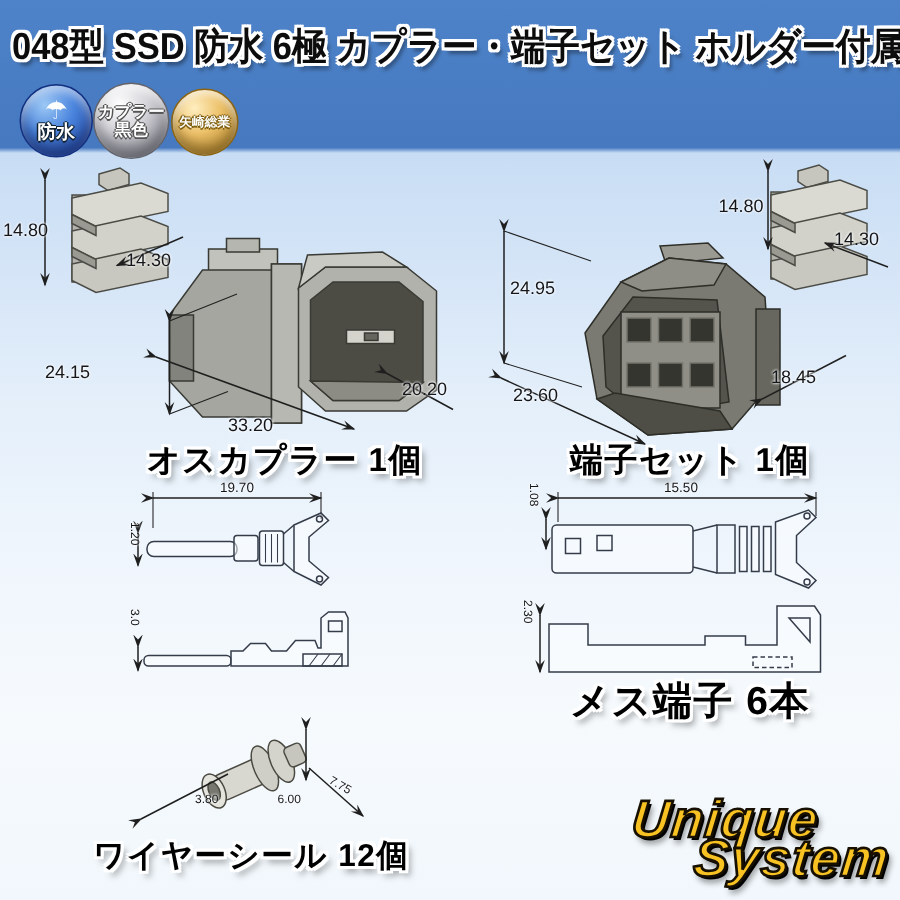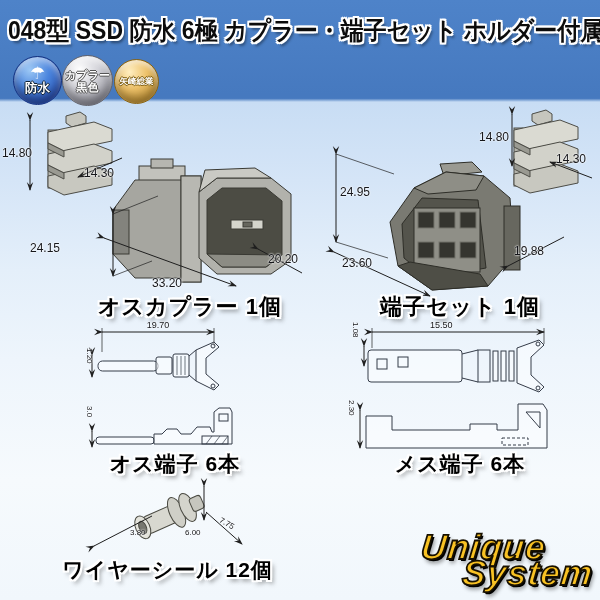--- a/index.html
+++ b/index.html
@@ -235,37 +235,36 @@
     </g>
   </svg>
 
   <span class="dim" style="left:2px; top:146px;">14.80</span>
   <span class="dim" style="left:84px; top:166px;">14.30</span>
   <span class="dim" style="left:30px; top:241px;">24.15</span>
   <span class="dim" style="left:152px; top:276px;">33.20</span>
   <span class="dim" style="left:268px; top:252px;">20.20</span>
   <span class="dim" style="left:340px; top:185px;">24.95</span>
   <span class="dim" style="left:342px; top:256px;">23.60</span>
-  <span class="dim" style="left:514px; top:244px;">19.88</span>
+  <span class="dim" style="left:514px; top:244px;">18.45</span>
   <span class="dim" style="left:479px; top:130px;">14.80</span>
   <span class="dim" style="left:556px; top:152px;">14.30</span>
   <span class="dim dim-s" style="left:134px; top:320px; width:48px; text-align:center;">19.70</span>
   <span class="dim dim-t dim-v" style="left:94px; top:348px;">1.20</span>
   <span class="dim dim-t dim-v" style="left:94px; top:406px;">3.0</span>
-  <span class="dim dim-s" style="left:430px; top:320px; width:48px; text-align:left;">15.50</span>
+  <span class="dim dim-s" style="left:430px; top:320px; width:48px; text-align:center;">15.50</span>
   <span class="dim dim-t dim-v" style="left:360px; top:322px;">1.08</span>
   <span class="dim dim-t dim-v" style="left:356px; top:400px;">2.30</span>
   <span class="dim dim-t" style="left:185px; top:528px;">6.00</span>
   <span class="dim dim-t" style="left:219px; top:519px; transform:rotate(30deg);">7.75</span>
   <span class="dim dim-t" style="left:88px; top:528px;padding-left:42px;">3.80</span>
 
   <div class="caption" style="left:85px; top:292px; width:210px;">オスカプラー 1個</div>
   <div class="caption" style="left:355px; top:292px; width:210px;">端子セット 1個</div>
-  <div class="caption" style="left:95px; top:450px; width:160px; font-size:21px;">オス端子 6本</div>
-  <div class="caption" style="left:375px; top:450px; width:170px; font-size:21px;">メス端子 6本</div>
+  <div class="caption" style="left:375px; top:450px; width:170px; font-size:26px;">メス端子 6本</div>
   <div class="caption" style="left:60px; top:556px; width:215px; font-size:21px;">ワイヤーシール 12個</div>
 
   <div class="logo">
     <div class="l1">Unique</div>
     <div class="l2">System</div>
   </div>
 
 </div>
 
 </body></html>

